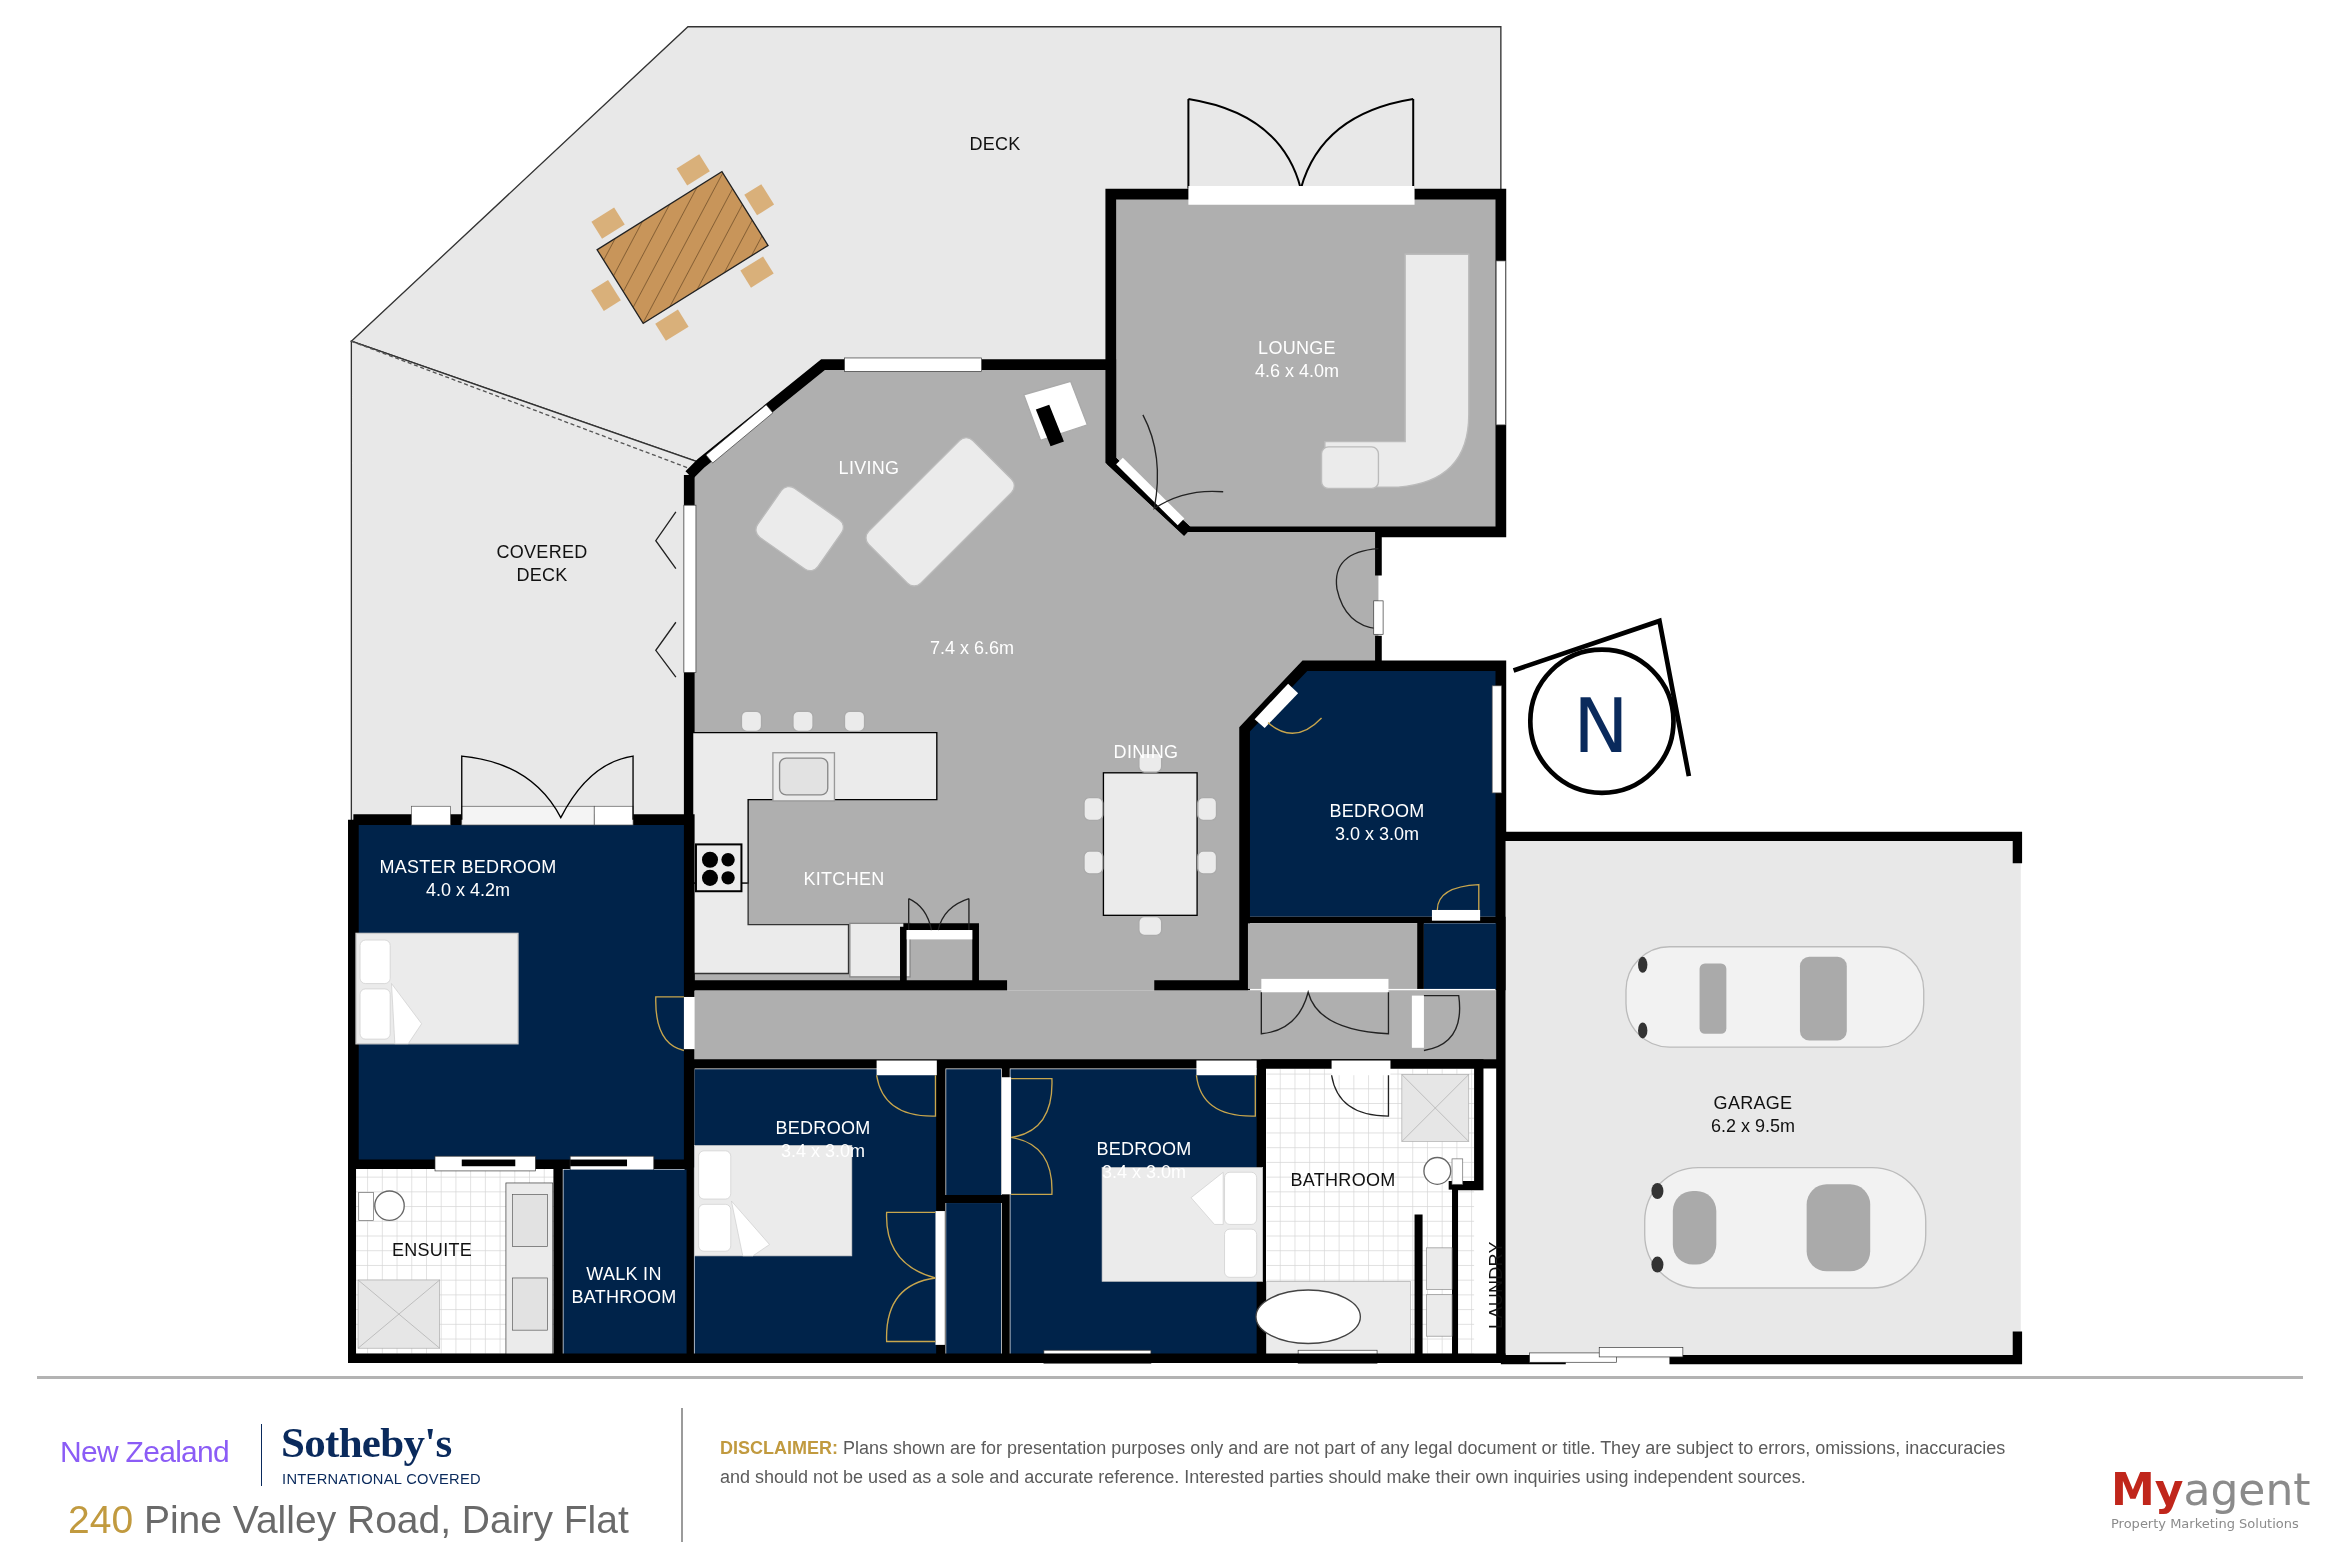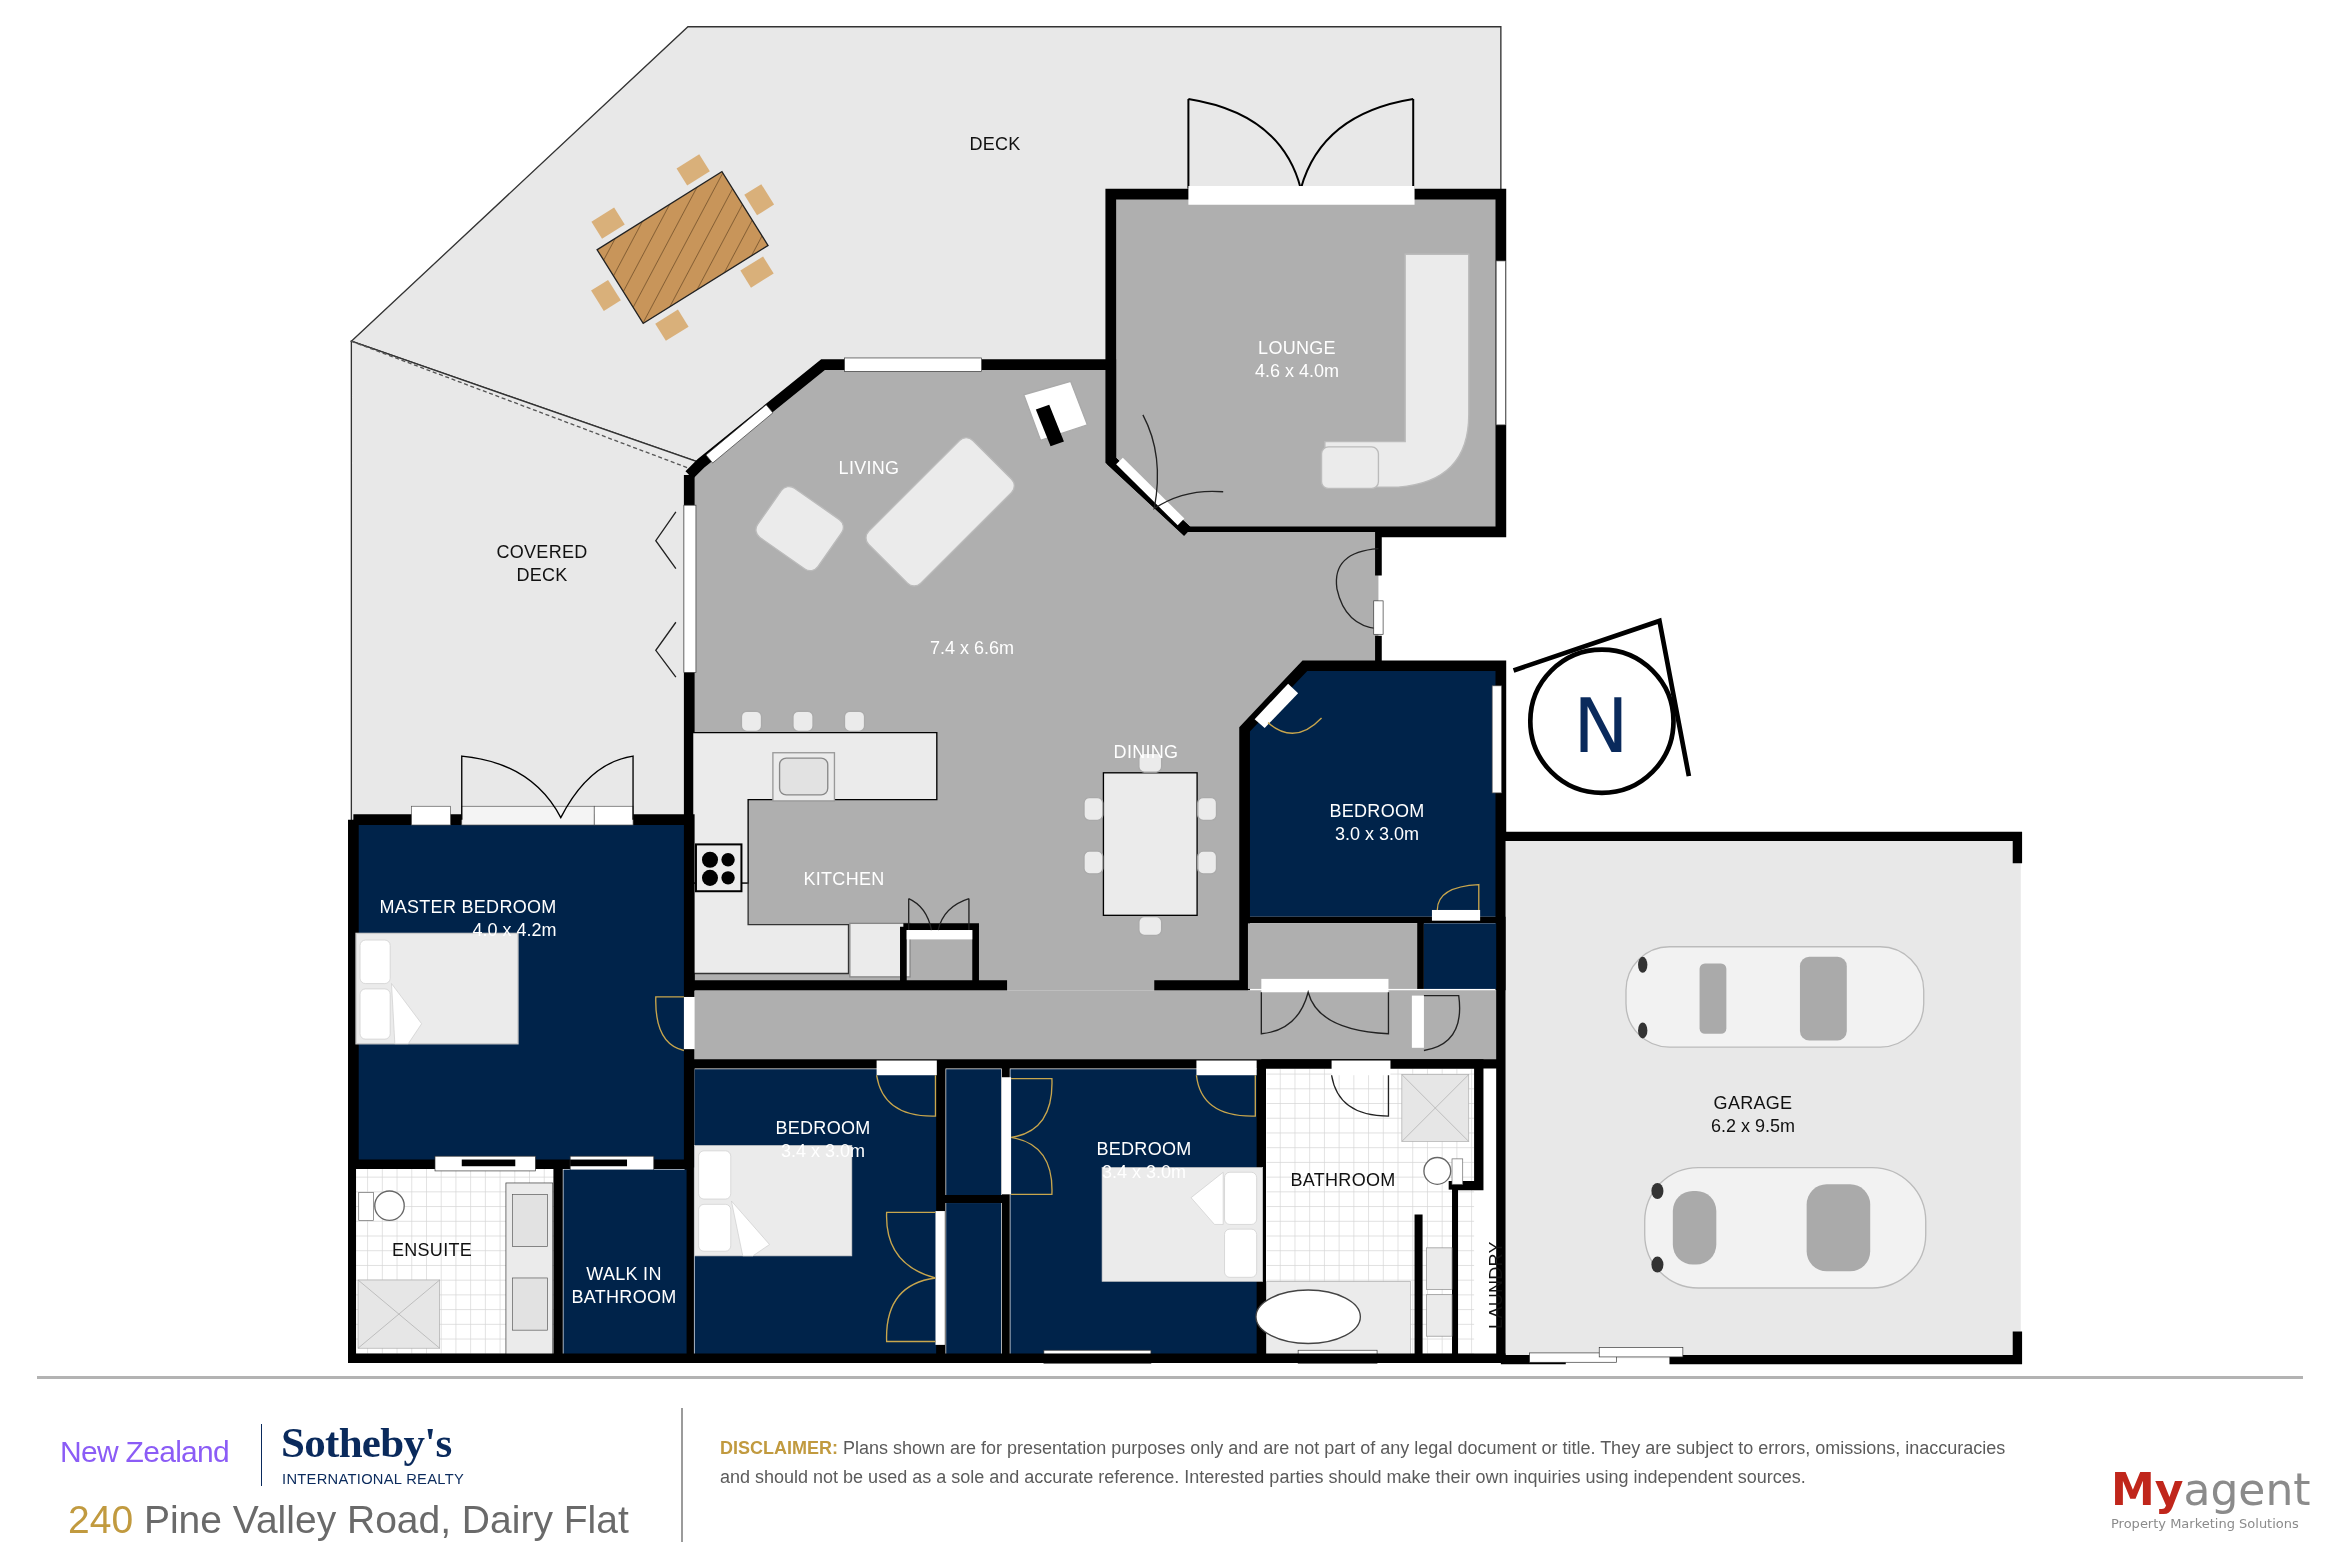--- a/index.html
+++ b/index.html
@@ -308,21 +308,21 @@
 <div class="lbl white" style="left:1146px; top:728px;">
   <span class="name">DINING</span>
 </div>
 <div class="lbl white" style="left:844px; top:855px;">
   <span class="name">KITCHEN</span>
 </div>
 <div class="lbl white" style="left:1377px; top:798px;">
   <span class="name">BEDROOM</span>
   <span class="dim">3.0 x 3.0m</span>
 </div>
-<div class="lbl white" style="left:468px; top:894px;text-align:right;">
+<div class="lbl white" style="left:468px; top:854px;">
   <span class="name">MASTER BEDROOM</span>
   <span class="dim">4.0 x 4.2m</span>
 </div>
 <div class="lbl white" style="left:823px; top:1115px;">
   <span class="name">BEDROOM</span>
   <span class="dim">3.4 x 3.0m</span>
 </div>
 <div class="lbl white" style="left:1144px; top:1136px;">
   <span class="name">BEDROOM</span>
   <span class="dim">3.4 x 3.0m</span>
@@ -343,21 +343,21 @@
 <div class="lbl black" style="left:1753px; top:1114px;">
   <span class="name">GARAGE</span>
   <span class="dim">6.2 x 9.5m</span>
 </div>
 
 <div class="footer-rule"></div>
 <div class="brand">
   <div class="brand-nz">New Zealand</div>
   <div class="brand-sep"></div>
   <div class="brand-sothebys">Sotheby's</div>
-  <div class="brand-intl">INTERNATIONAL REALTY</div>
+  <div class="brand-intl">INTERNATIONAL COVERED</div>
 </div>
 <div class="address"><span class="num">240</span><span> Pine Valley Road, Dairy Flat</span></div>
 <div class="footer-divider"></div>
 <div class="disclaimer"><span class="head">DISCLAIMER:</span><span> Plans shown are for presentation purposes only and are not part of any legal document or title. They are subject to errors, omissions, inaccuracies and should not be used as a sole and accurate reference. Interested parties should make their own inquiries using independent sources.</span></div>
 <div class="myagent">
   <div class="logo"><span class="my">My</span><span class="agent">agent</span></div>
   <div class="tag">Property Marketing Solutions</div>
 </div>
 
 

